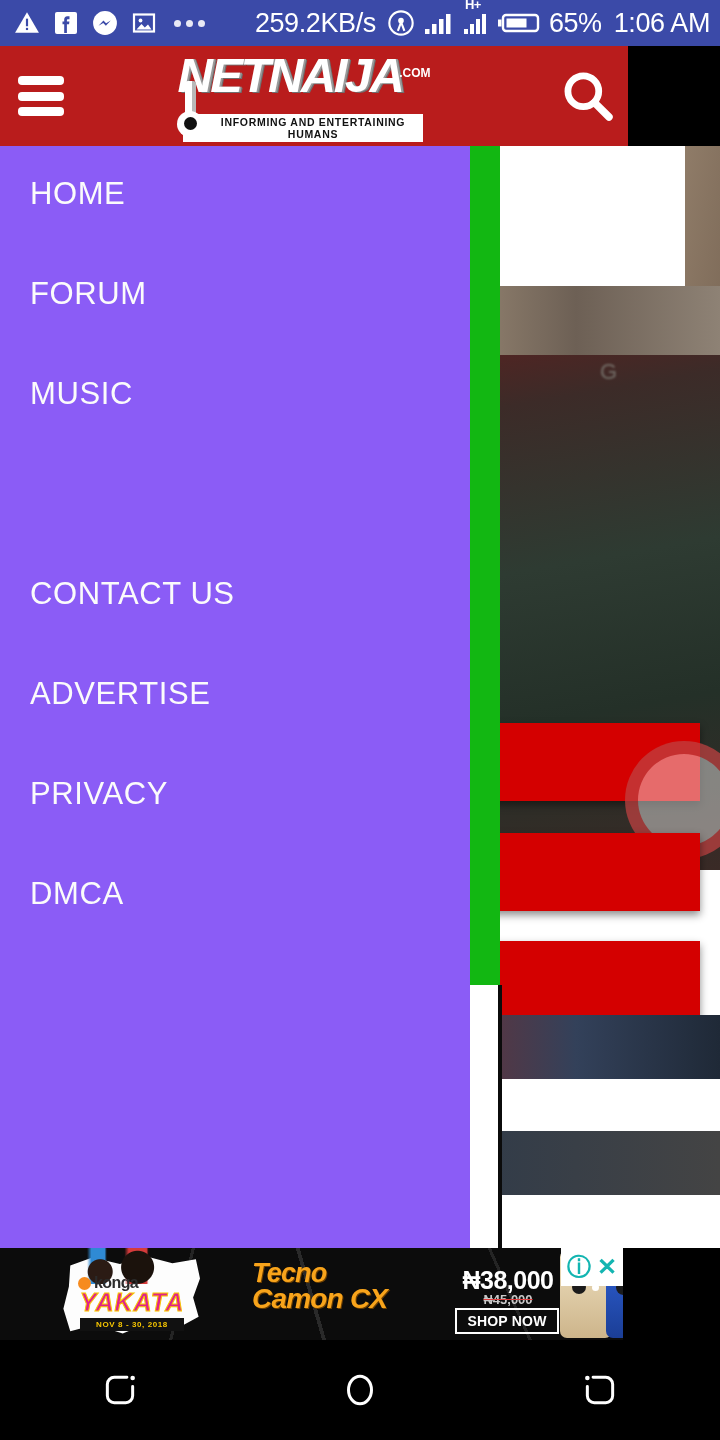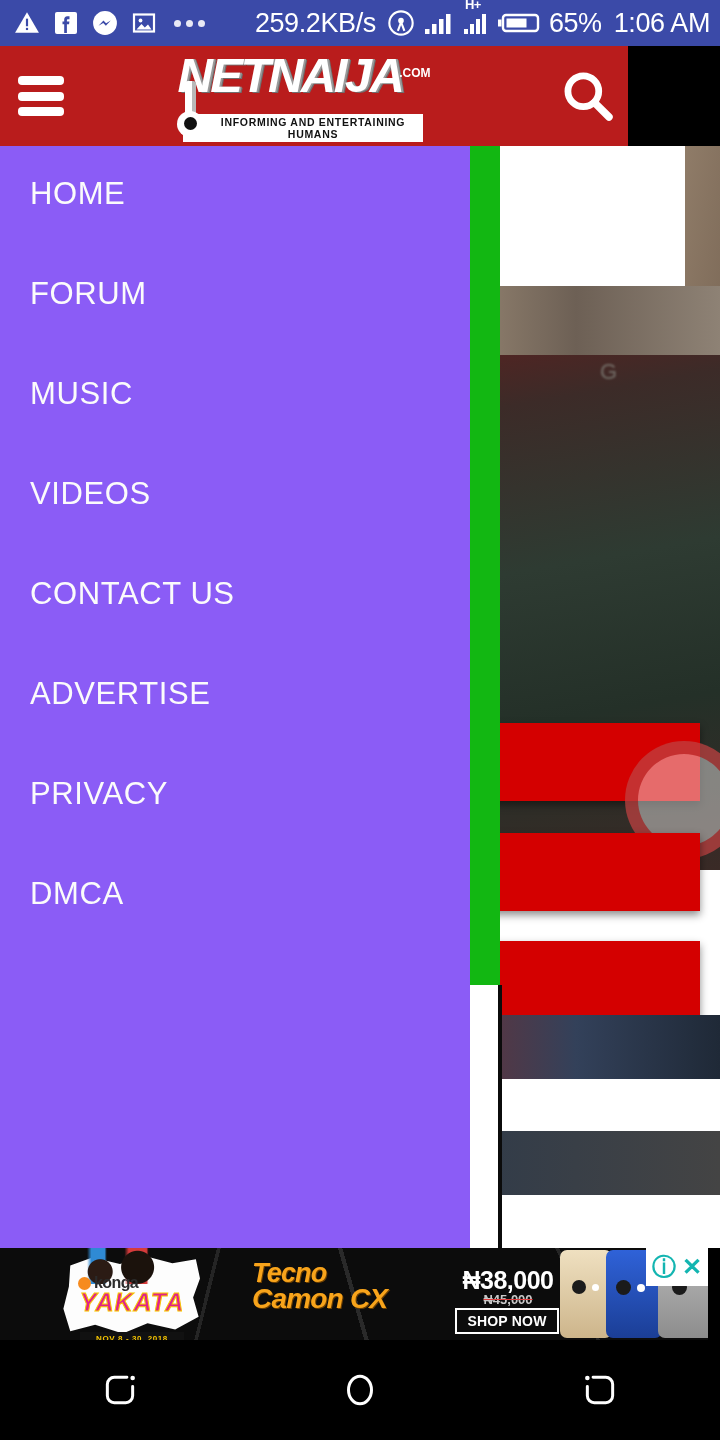--- a/index.html
+++ b/index.html
@@ -188,21 +188,21 @@
   }
   .drawer-item{
     position:absolute; left:30px;
     color:#fbfbfb; font-size:31px; letter-spacing:0.6px;
     font-family:"Liberation Sans", sans-serif; font-weight:normal;
     white-space:nowrap; cursor:pointer;
   }
 
   
   .adbar{
-    position:absolute; left:0; top:1248px; width:708px; height:92px;
+    position:absolute; left:0; top:1248px; width:623px; height:92px;
     background:#0c0c0c; overflow:hidden;
   }
   .ad-rays{
     position:absolute; inset:0;
     background:
       linear-gradient(74deg, transparent 49.6%, rgba(255,255,255,.12) 49.6%, rgba(255,255,255,.12) 50.2%, transparent 50.2%),
       linear-gradient(104deg, transparent 29.7%, rgba(255,255,255,.10) 29.7%, rgba(255,255,255,.10) 30.2%, transparent 30.2%),
       linear-gradient(66deg, transparent 79.6%, rgba(255,255,255,.10) 79.6%, rgba(255,255,255,.10) 80.1%, transparent 80.1%);
   }
   .konga-block{
@@ -228,21 +228,21 @@
   .konga-logo .ktext{ font-size:16px; font-weight:bold; color:#2b2b2b; letter-spacing:-0.6px; }
   .yakata{
     position:absolute; left:4px; top:40px; width:132px; text-align:center;
     font-size:25px; font-weight:bold; letter-spacing:1px;
     color:#e0218a; -webkit-text-stroke:1px #f7c600;
     font-style:italic;
   }
   .konga-date{
     position:absolute; left:18px; top:70px; width:104px; text-align:center;
     background:#111; color:#f7c600; font-size:8px; font-weight:bold;
-    letter-spacing:0.6px; padding:2px 4px;margin-top:14px;
+    letter-spacing:0.6px; padding:2px 4px;
   }
 
   .ad-title{
     position:absolute; left:252px; top:12px; width:200px;
     color:#f8a41b; font-weight:bold; font-style:italic;
     font-size:27px; line-height:26px; letter-spacing:-0.8px;
     text-shadow:1px 1px 0 #6d3f00;
   }
   .ad-title .t2{ font-size:28px;font-style:italic; }
   .ad-sub{
@@ -404,21 +404,20 @@
         <circle cx="10" cy="10" r="6.6" fill="none" stroke="#ffffff" stroke-width="2.9"></circle>
         <line x1="14.8" y1="14.8" x2="21" y2="21" stroke="#ffffff" stroke-width="3.2" stroke-linecap="round"></line>
       </svg>
     </div>
   </div>
 
   <div class="drawer">
     <div class="drawer-item" style="top:30px">HOME</div>
     <div class="drawer-item" style="top:130px">FORUM</div>
     <div class="drawer-item" style="top:230px">MUSIC</div>
-    <div class="drawer-item" style="top:330px">VIDEOS</div>
     <div class="drawer-item" style="top:430px">CONTACT US</div>
     <div class="drawer-item" style="top:530px">ADVERTISE</div>
     <div class="drawer-item" style="top:630px">PRIVACY</div>
     <div class="drawer-item" style="top:730px">DMCA</div>
   </div>
 
   <div class="adbar">
     <div class="ad-rays"></div>
 
     <div class="konga-block">

